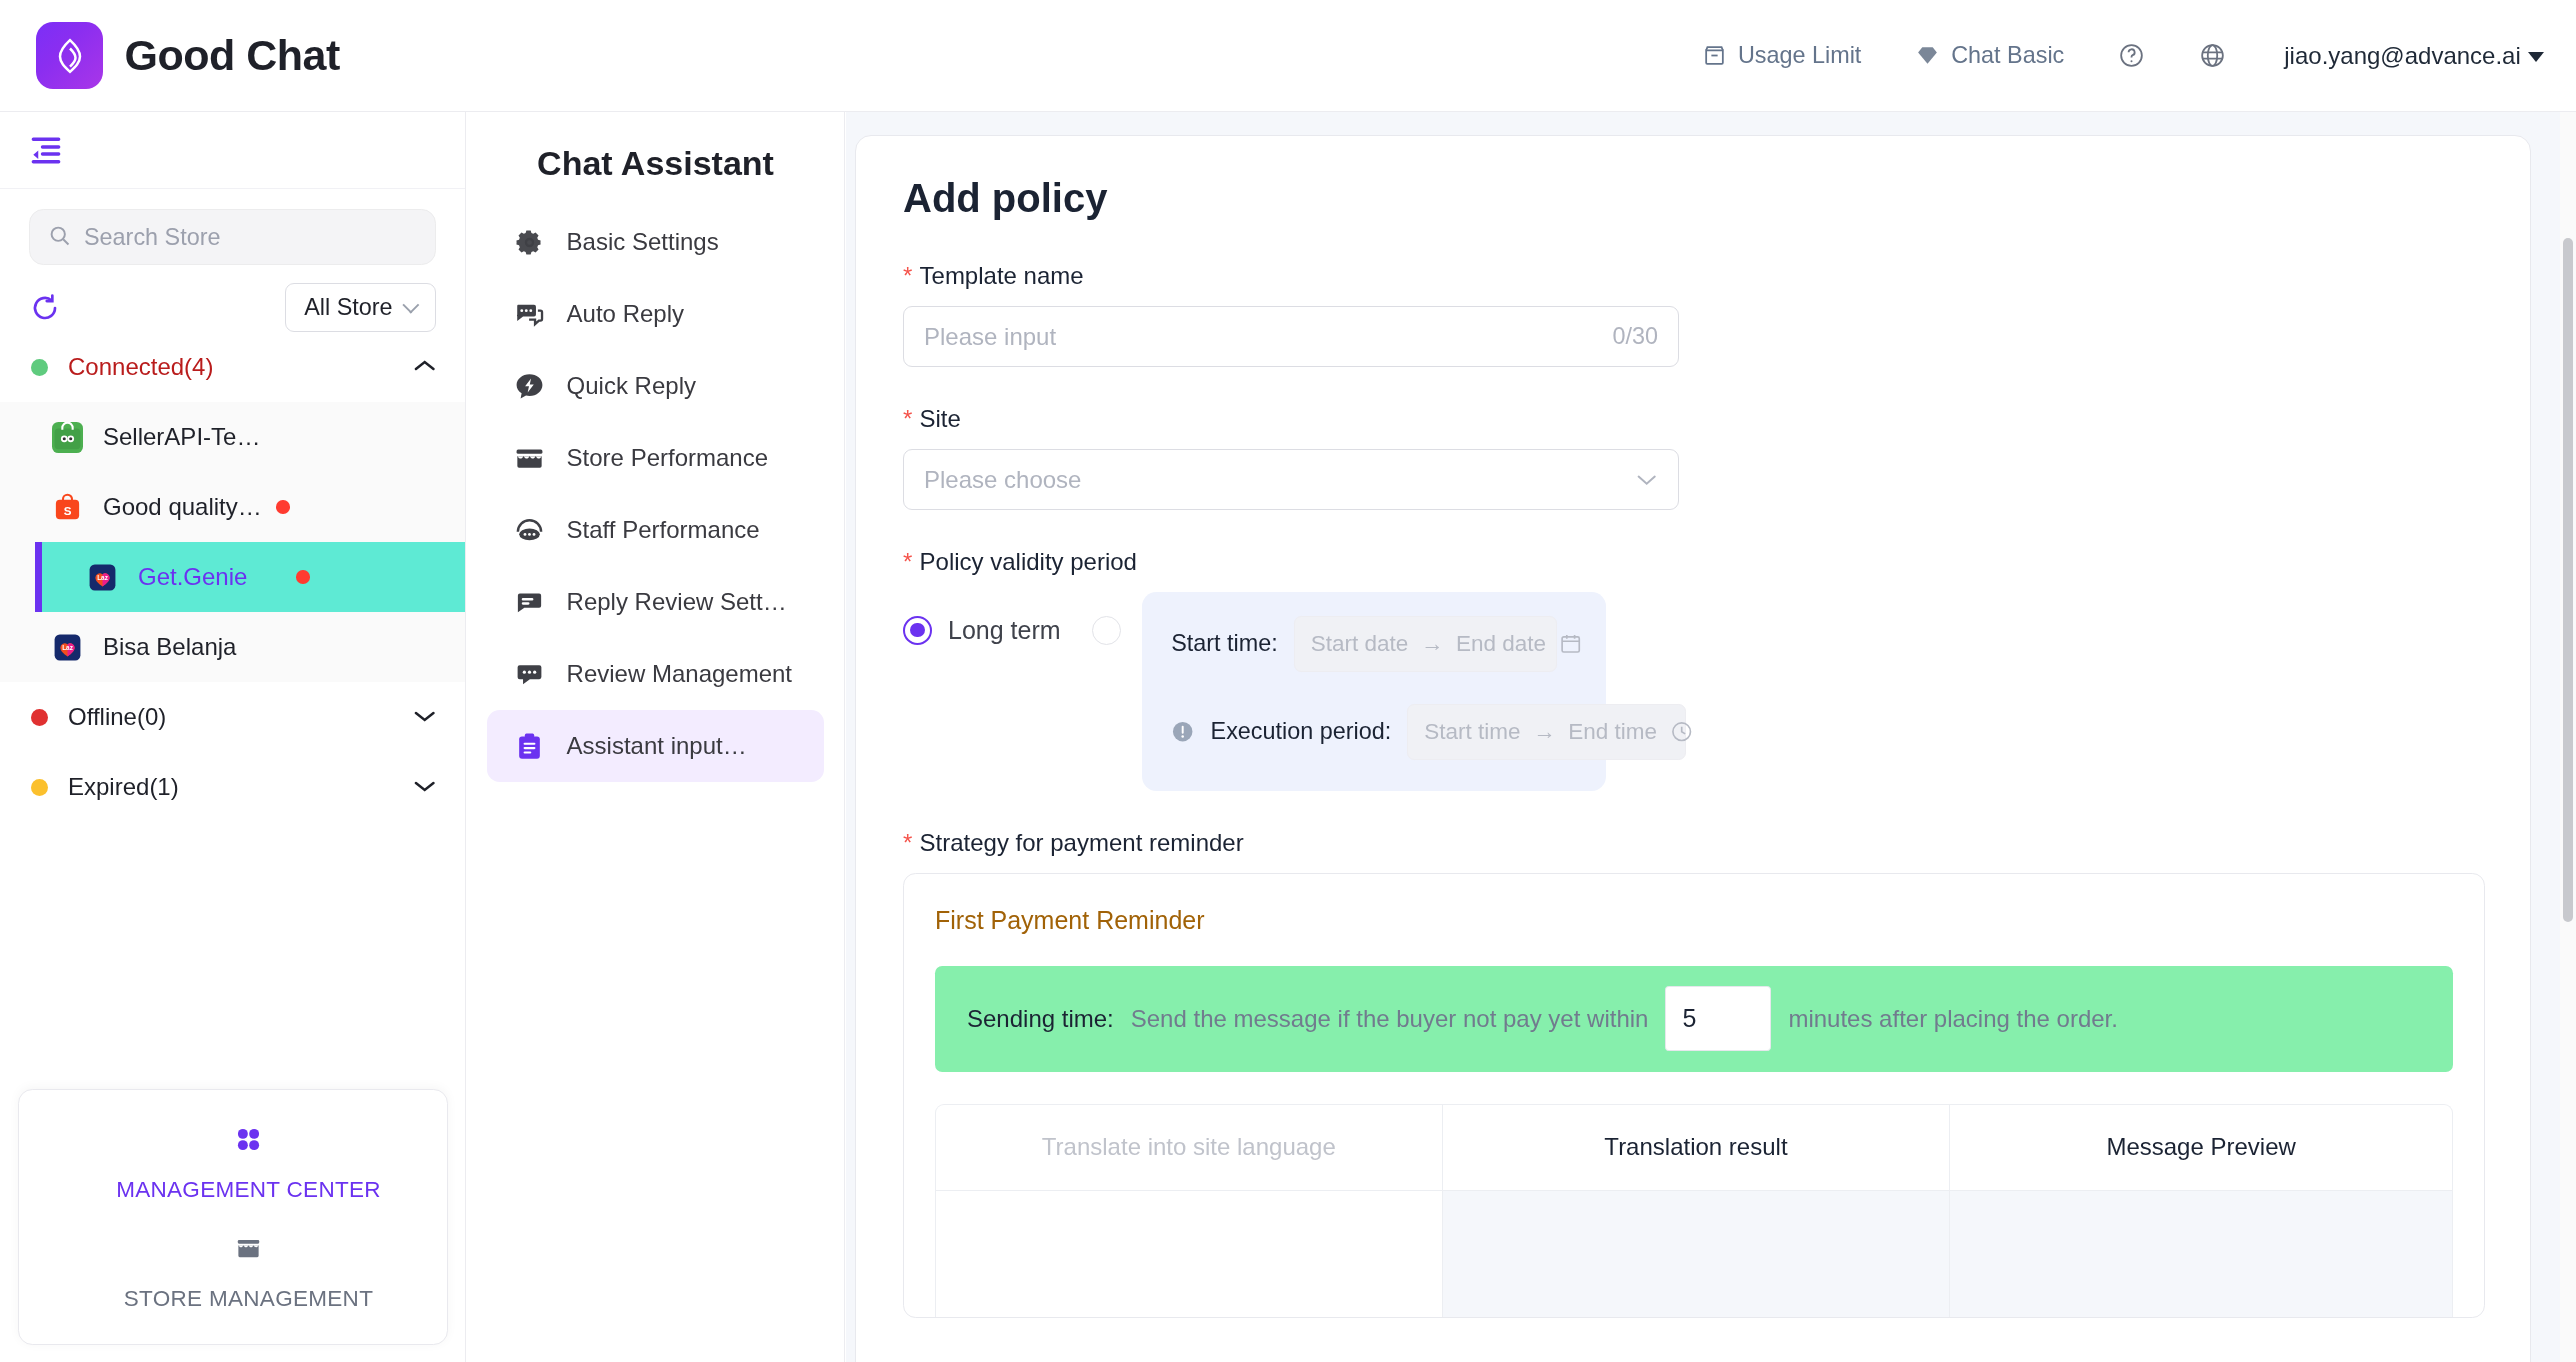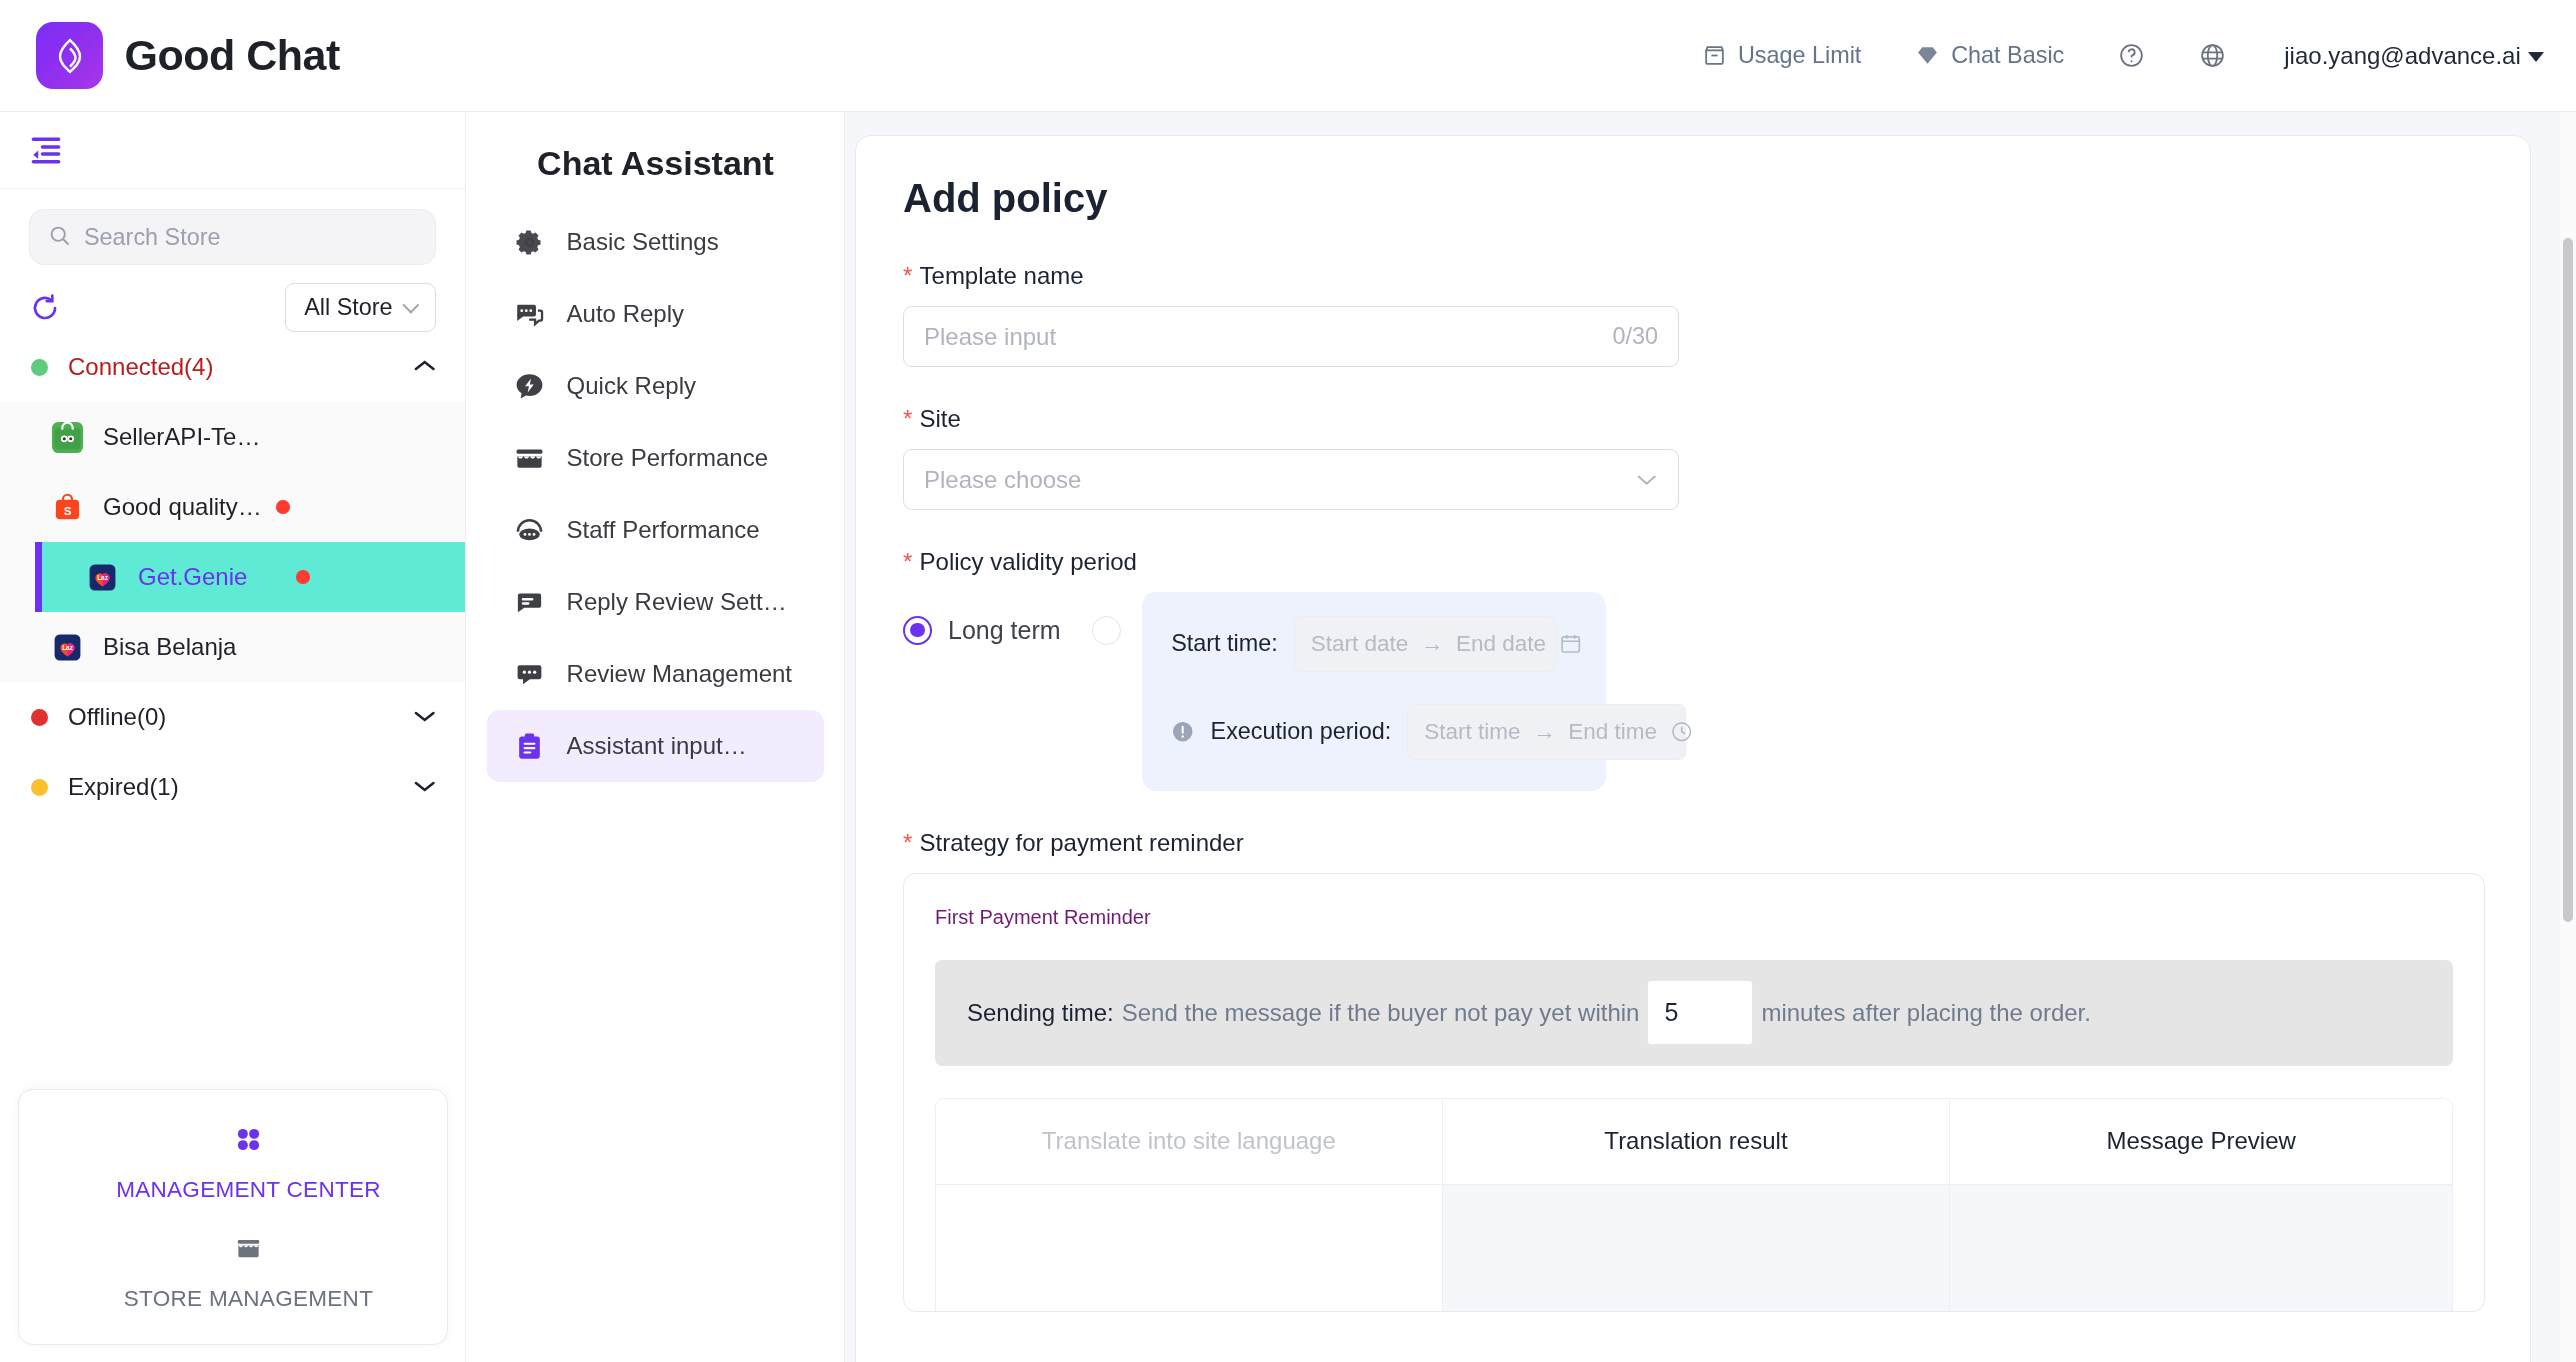--- a/index.html
+++ b/index.html
@@ -210,25 +210,25 @@
   .range-arrow { color: #b6bac4; font-size: 22.5px; }
   .range-ico { margin-left: auto; display: flex; }
   .info-ico { flex: none; display: flex; }
 
   
   .strategy-card {
     border: 0.9px solid #e8e9ee; border-radius: 12.6px;
     padding: 32px 31px 0 31px; margin-top: 10.8px;
     width: 1582px;
   }
-  .strategy-sub { font-size: 20px; color: #701a75; margin-bottom: 31px; }
+  .strategy-sub { font-size: 25px; color: #a16207; margin-bottom: 31px; }
   .sending-bar {
-    background: #e5e5e5; border-radius: 7.2px;
+    background: #86efac; border-radius: 7.2px;
     height: 106px; display: flex; align-items: center;
-    padding: 0 32px; gap: 8px;
+    padding: 0 32px; gap: 17px;
   }
   .sending-label { font-size: 24px; color: #1b2333; white-space: nowrap; }
   .sending-text { font-size: 24px; color: #717b8e; white-space: nowrap; }
   .minutes-input {
     width: 106px; height: 65px; background: #fff;
     border: 0.9px solid #e6e7ec; border-radius: 3.6px;
     display: flex; align-items: center; padding: 0 16px;
     font-size: 25px; color: #1b2333;
   }
   .tbl { display: flex; margin-top: 32px; }

